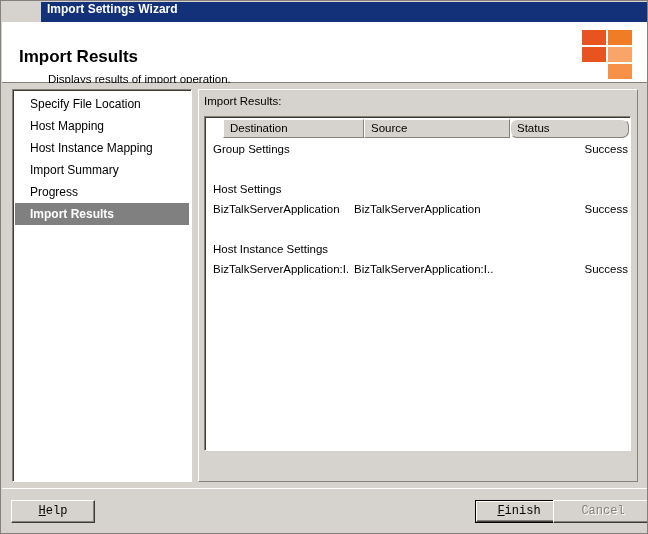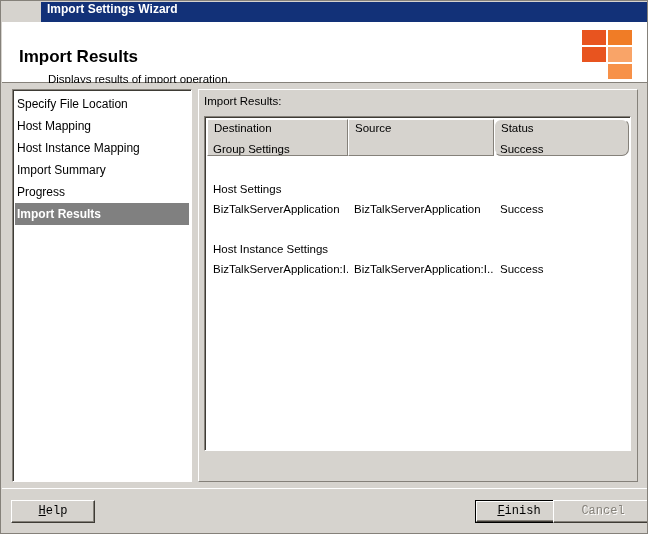--- a/index.html
+++ b/index.html
@@ -134,21 +134,21 @@
     position: absolute;
     left: 2px;
     top: 3px;
     right: 2px;
   }
   .nav-item {
     height: 22px;
     line-height: 22px;
     font-size: 12px;
     color: #000000;
-    padding-left: 2px;
+    padding-left: 15px;
     white-space: nowrap;
     cursor: default;
     box-sizing: border-box;
   }
   .nav-item.selected {
     background: #808080;
     color: #ffffff;
     font-weight: bold;
   }
 
@@ -185,24 +185,24 @@
     border-top: 1px solid #85817a;
     border-left: 1px solid #85817a;
     border-right: 1px solid #ffffff;
     border-bottom: 1px solid #ffffff;
     box-sizing: border-box;
     box-shadow: inset 1px 1px 0 #3e3b35;
     overflow: hidden;
   }
   .lv-header {
     position: absolute;
-    left: 2px;
+    left: 18px;
     top: 2px;
     right: 1px;
-    height: 37px;
+    height: 19px;
     display: flex;
   }
   .lv-col {
     background: #d6d3ce;
     border-top: 1px solid #ffffff;
     border-left: 1px solid #ffffff;
     border-right: 1px solid #85817a;
     border-bottom: 1px solid #85817a;
     box-sizing: border-box;
     font-size: 11.5px;
@@ -233,21 +233,21 @@
     cursor: default;
   }
   .lv-cell {
     padding-left: 6px;
     overflow: hidden;
     white-space: nowrap;
     box-sizing: border-box;
   }
   .lv-cell.c0 { width: 141px; }
   .lv-cell.c1 { width: 146px; }
-  .lv-cell.c2 { flex: 1 1 auto; }
+  .lv-cell.c2 { flex: 1 1 auto; text-align: right; }
 
   
   .footer {
     position: absolute;
     left: 1px;
     top: 487px;
     width: 646px;
     height: 46px;
     background: #d6d3ce;
     border-top: 1px solid #ffffff;

